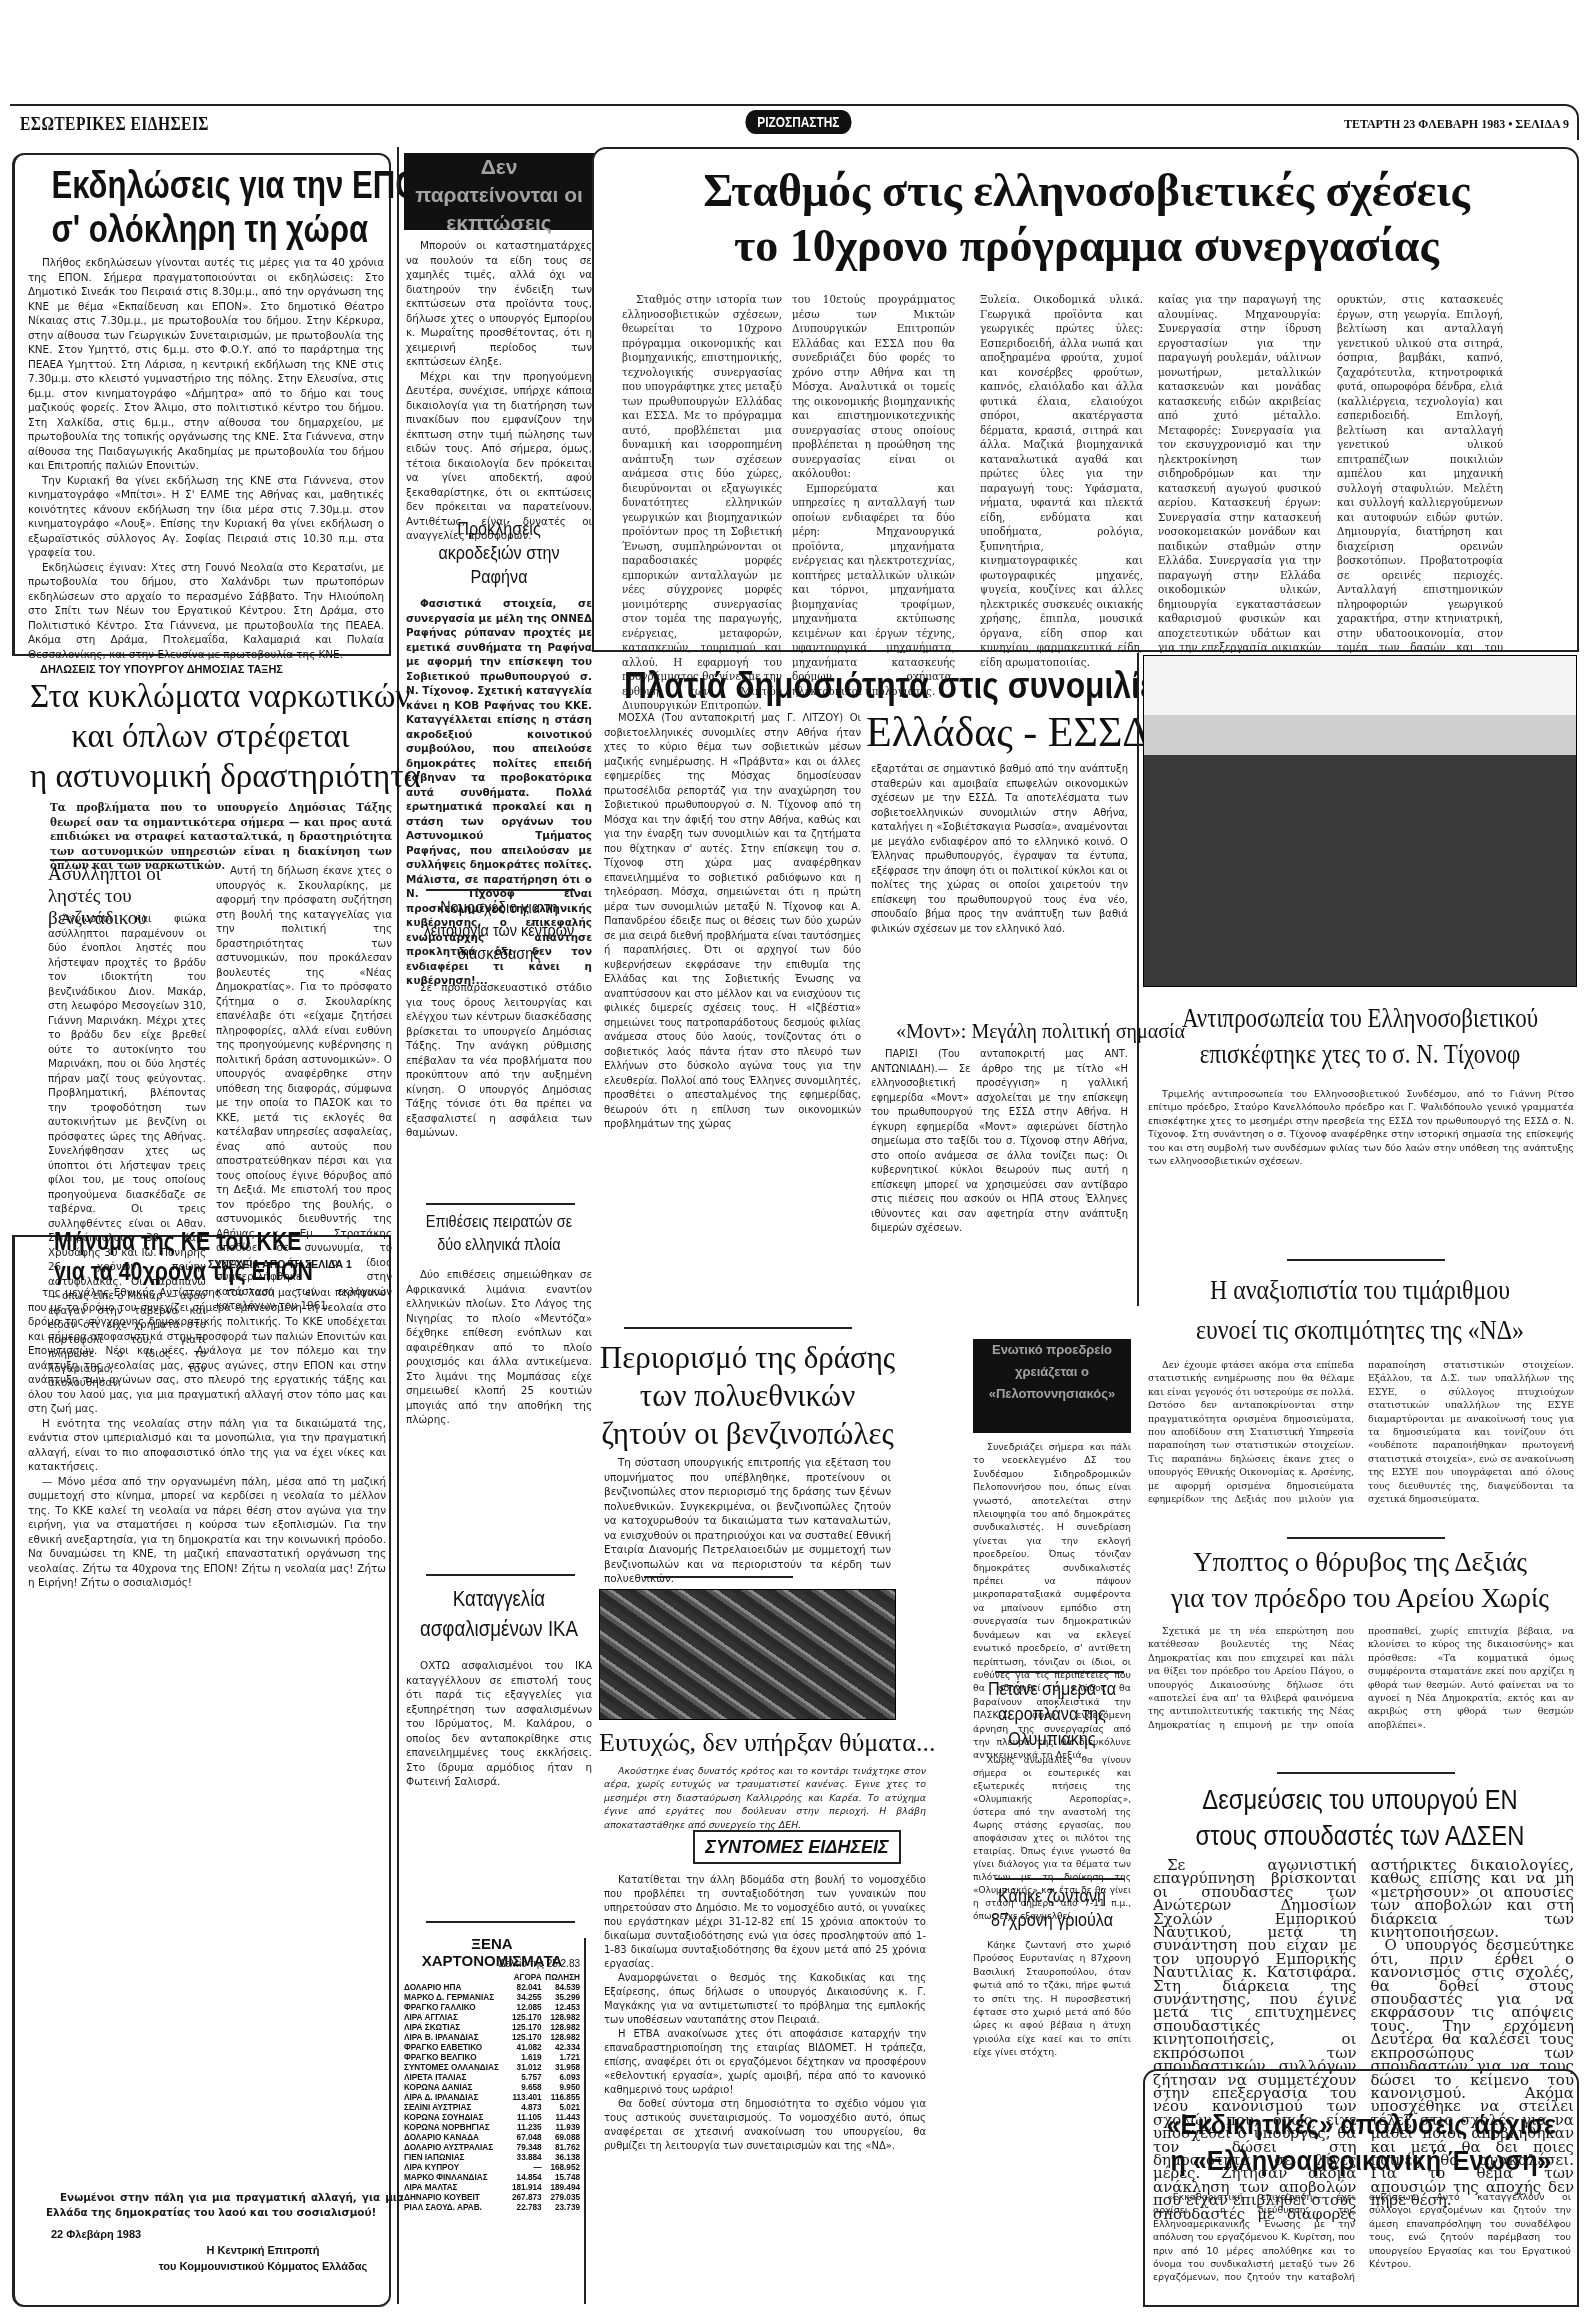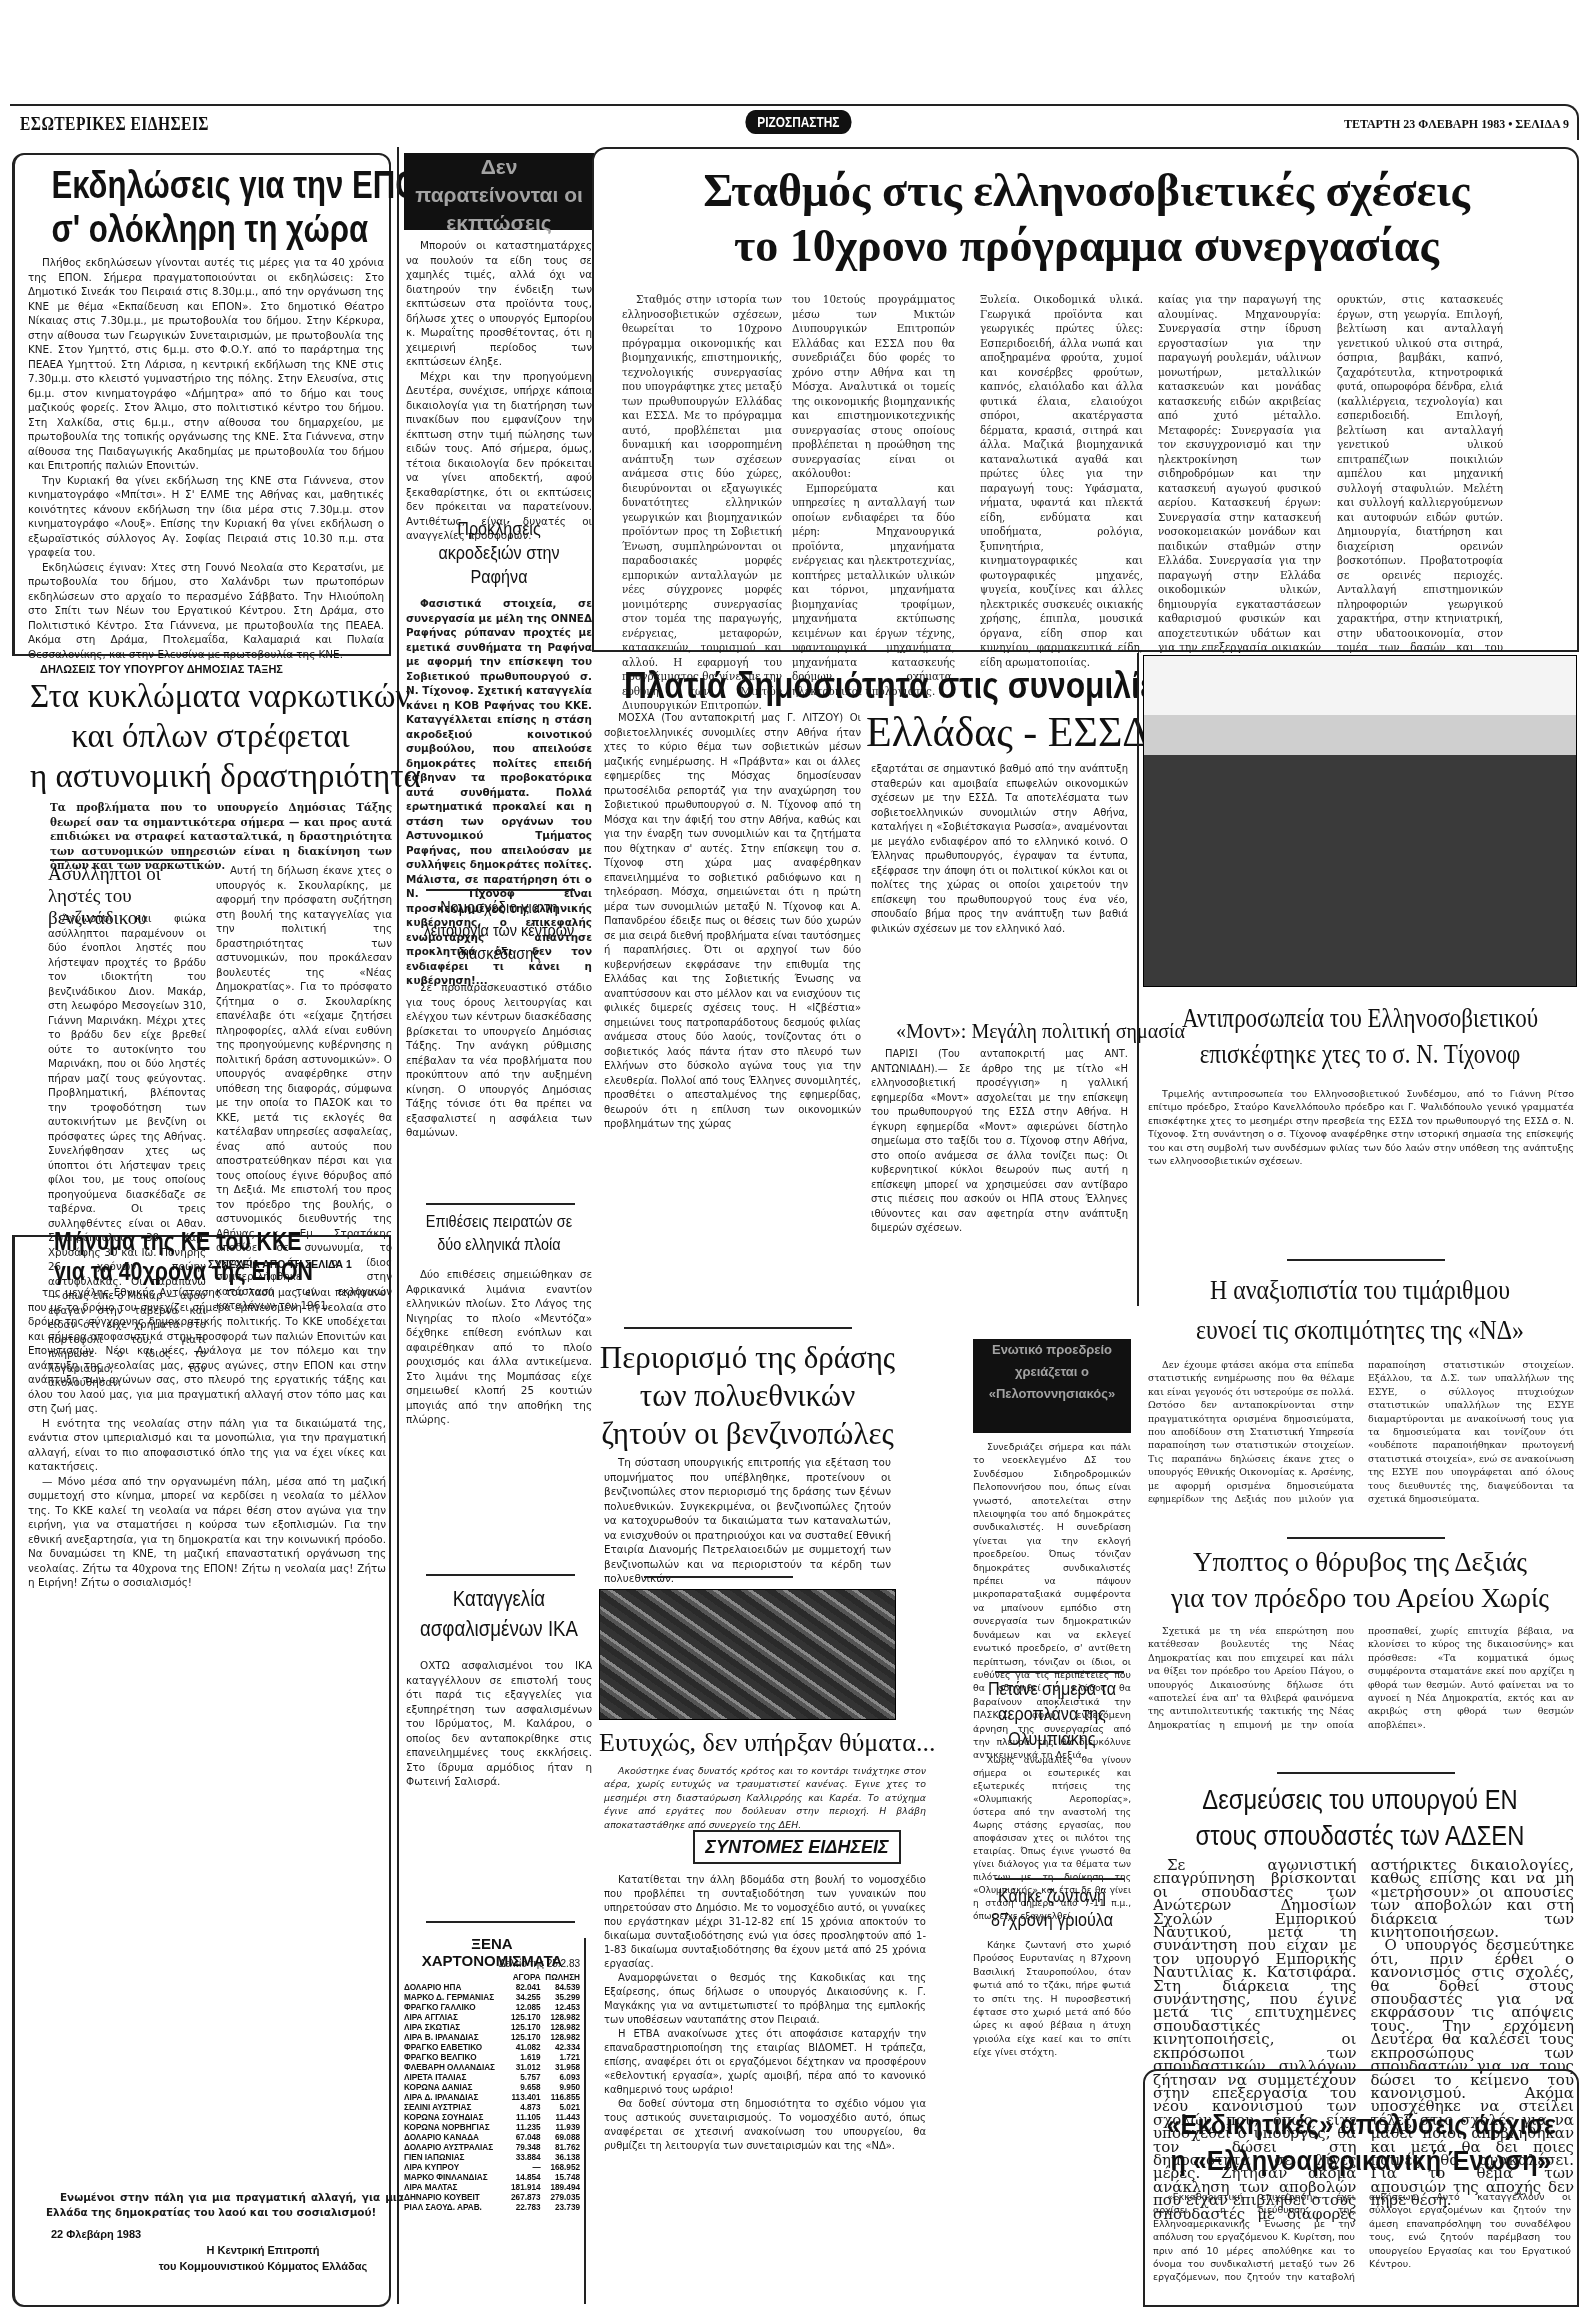--- a/index.html
+++ b/index.html
@@ -129,21 +129,21 @@
           <td>ΦΡΑΓΚΟ ΕΛΒΕΤΙΚΟ</td>
           <td class="num">41.082</td>
           <td class="num">42.334</td>
         </tr>
         <tr>
           <td>ΦΡΑΓΚΟ ΒΕΛΓΙΚΟ</td>
           <td class="num">1.619</td>
           <td class="num">1.721</td>
         </tr>
         <tr>
-          <td>ΦΛΕΒΑΡΗ ΟΛΛΑΝΔΙΑΣ</td>
+          <td>ΣΥΝΤΟΜΕΣ ΟΛΛΑΝΔΙΑΣ</td>
           <td class="num">31.012</td>
           <td class="num">31.958</td>
         </tr>
         <tr>
           <td>ΛΙΡΕΤΑ ΙΤΑΛΙΑΣ</td>
           <td class="num">5.757</td>
           <td class="num">6.093</td>
         </tr>
         <tr>
           <td>ΚΟΡΩΝΑ ΔΑΝΙΑΣ</td>

